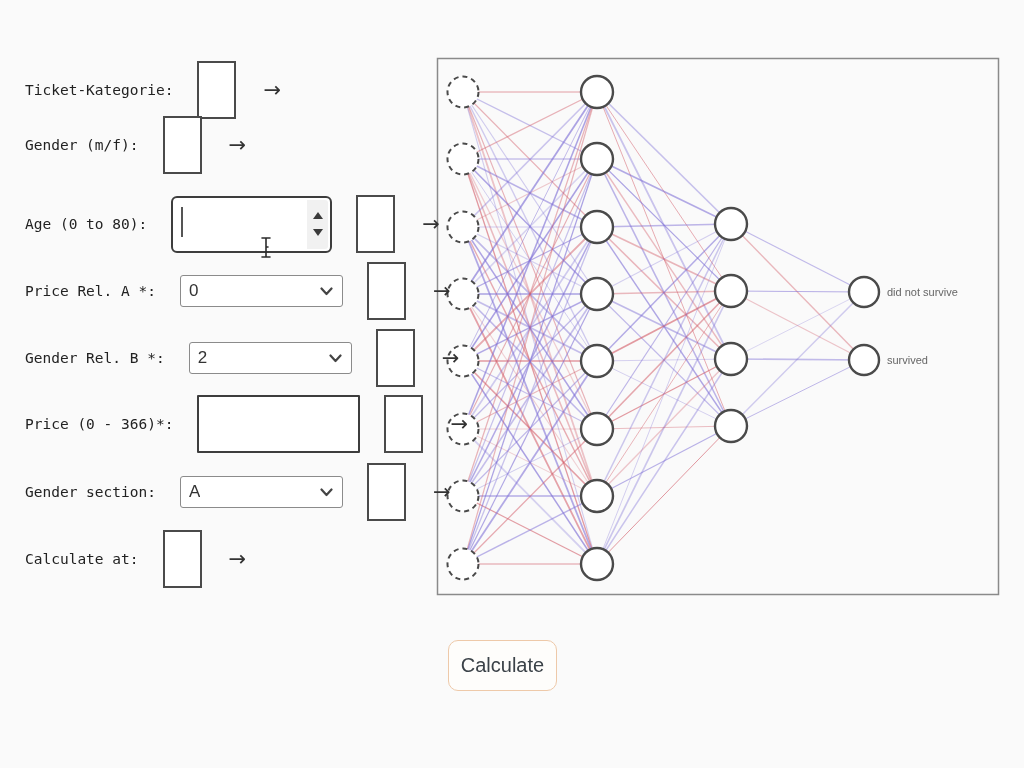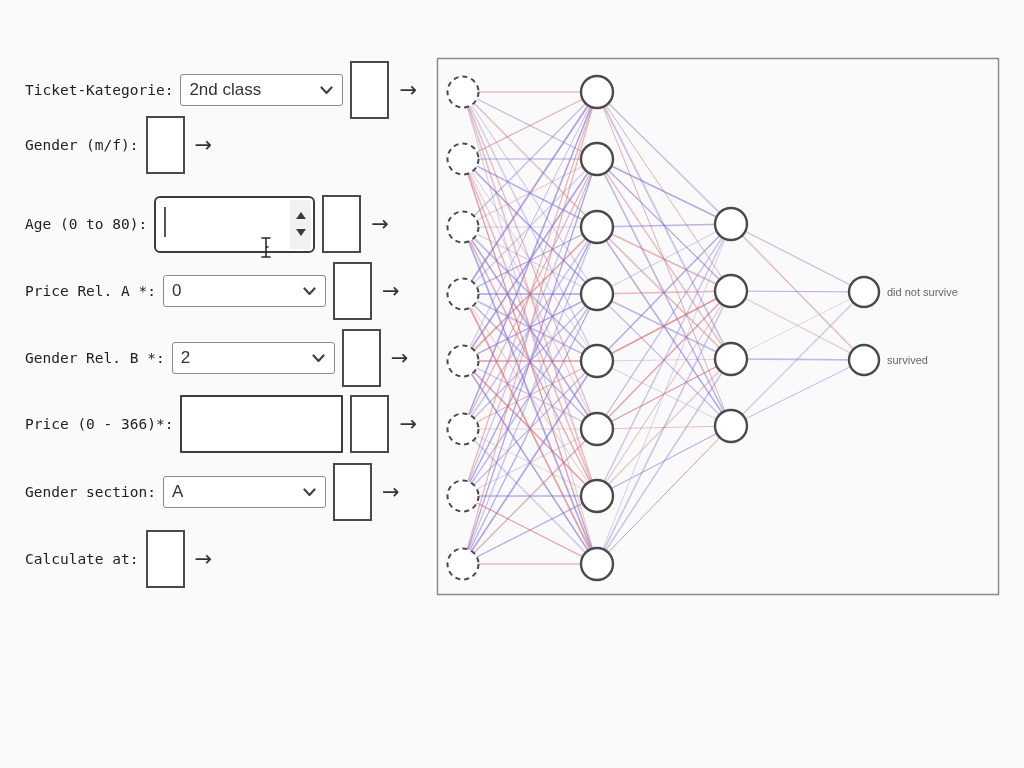--- a/index.html
+++ b/index.html
@@ -1,18 +1,18 @@
 <!DOCTYPE html>
 <html><head>
 <meta charset="utf-8">
 <style>
   html,body{margin:0;padding:0;background:#fafafa;}
   .app{position:relative;width:1024px;height:768px;background:#fafafa;overflow:hidden;
        font-family:"Liberation Sans",sans-serif;}
-  .form-row{position:absolute;left:25px;height:58px;display:flex;align-items:center;gap:7px;}
+  .form-row{position:absolute;left:25px;height:58px;display:flex;align-items:center;gap:24px;}
   .form-label{font-family:"DejaVu Sans Mono",monospace;font-size:14.5px;color:#222;white-space:pre;}
   .select{width:163px;height:32px;background:#fff;border:1px solid #8b8b8b;border-radius:3px;
           display:flex;align-items:center;justify-content:space-between;
           padding:0 9px 0 8px;box-sizing:border-box;cursor:default;flex:0 0 auto;}
   .select-value{font-size:17px;color:#333;overflow:hidden;white-space:nowrap;}
   .chev{flex:0 0 auto;}
   .num-input{position:relative;width:161px;height:57px;background:#fff;border:2px solid #3d3d3d;
              border-radius:6px;box-sizing:border-box;flex:0 0 auto;}
   .caret{position:absolute;left:8px;top:9px;width:2px;height:30px;background:#555;}
   .spinner{position:absolute;right:2px;top:2px;bottom:2px;width:21px;background:#f1f1f1;
@@ -164,26 +164,20 @@
       <circle cx="731" cy="359" r="16" fill="#ffffff" stroke="#4a4a4a" stroke-width="2.4"></circle>
       <circle cx="731" cy="426" r="16" fill="#ffffff" stroke="#4a4a4a" stroke-width="2.4"></circle>
       <circle cx="864" cy="292" r="15" fill="#ffffff" stroke="#4a4a4a" stroke-width="2.4"></circle>
       <text x="887" y="296" font-size="11" fill="#666666" font-family="&quot;Liberation Sans&quot;,sans-serif">did not survive</text>
       <circle cx="864" cy="360" r="15" fill="#ffffff" stroke="#4a4a4a" stroke-width="2.4"></circle>
       <text x="887" y="364" font-size="11" fill="#666666" font-family="&quot;Liberation Sans&quot;,sans-serif">survived</text>
     </svg>
 
   <div class="form-row" style="top:61px">
     <span class="form-label">Ticket-Kategorie:</span>
-    <div class="select">
-      <span class="select-value">2nd class</span>
-      <svg class="chev" width="13" height="9">
-          <polyline points="1.5,1.5 6.5,7 11.5,1.5" fill="none" stroke="#444" stroke-width="2.2" stroke-linecap="round" stroke-linejoin="round"></polyline>
-        </svg>
-    </div>
     <span class="slot-box"></span>
     <span class="arrow">→</span>
   </div>
 
   <div class="form-row" style="top:116px">
     <span class="form-label">Gender (m/f):</span>
     <span class="slot-box"></span>
     <span class="arrow">→</span>
   </div>
 
@@ -242,18 +236,19 @@
     <span class="slot-box"></span>
     <span class="arrow">→</span>
   </div>
 
   <div class="form-row" style="top:530px">
     <span class="form-label">Calculate at:</span>
     <span class="slot-box"></span>
     <span class="arrow">→</span>
   </div>
 
+  <button class="calc-button">Calculate</button>
 
   <svg class="cursor-ibeam" width="14" height="24">
     <path d="M3 2 H7 M7 2 V21 M3 21 H11 M7 2 H11 M7 11 H9" stroke="#2b2b2b" stroke-width="1.6" fill="none" stroke-linecap="round"></path>
   </svg>
 
 </div>
 
 </body></html>

